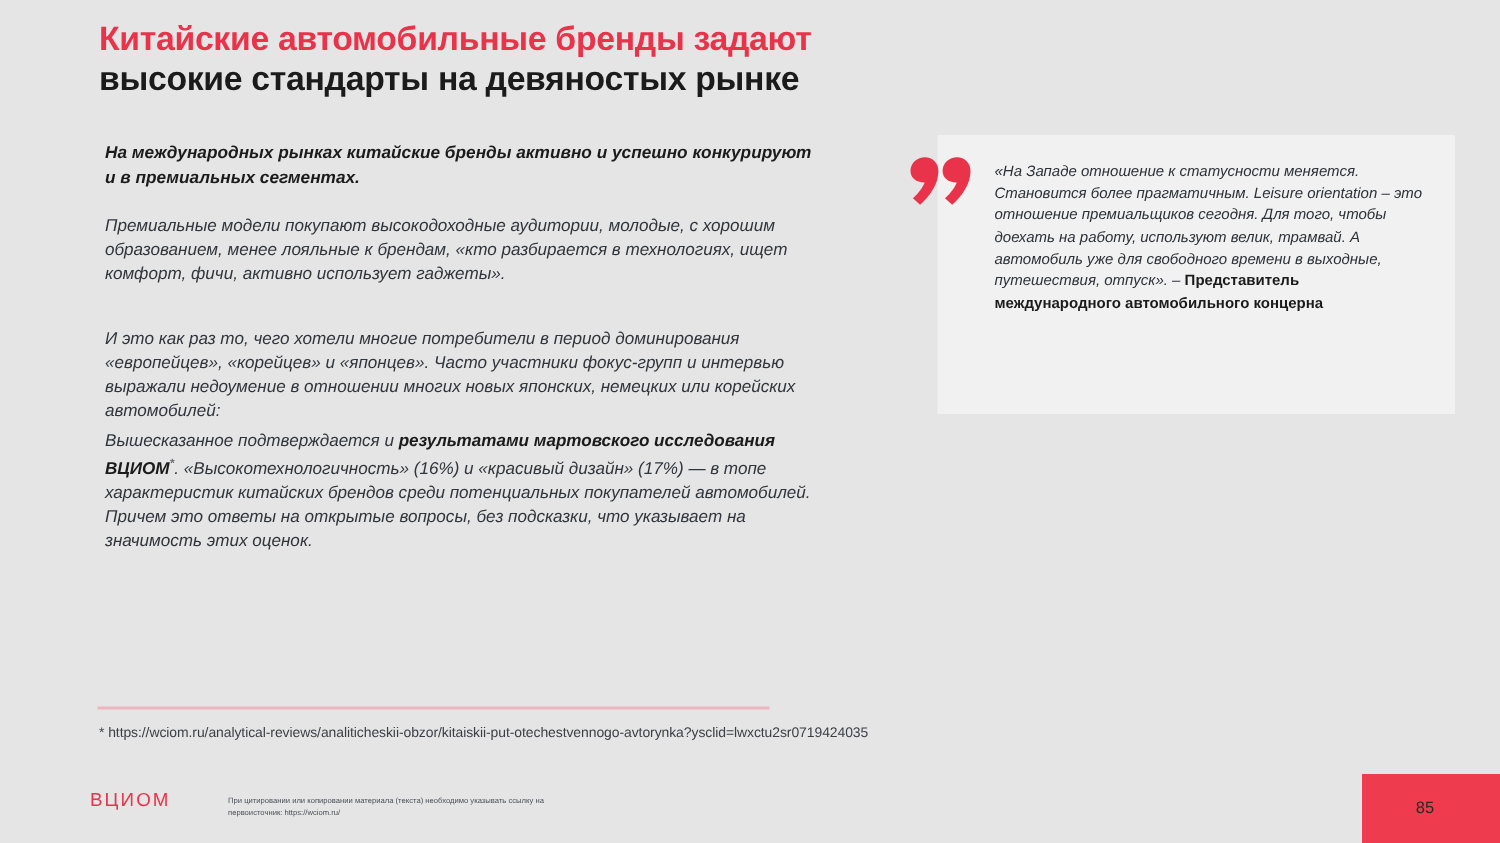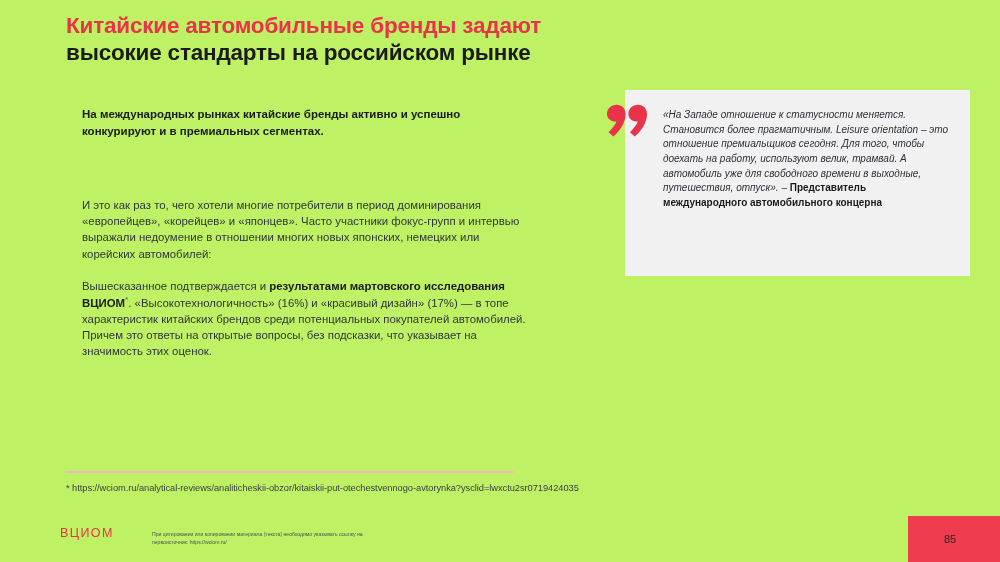--- a/index.html
+++ b/index.html
@@ -8,21 +8,21 @@
     background: #ffffff;
   }
   body {
     font-family: "Liberation Sans", "DejaVu Sans", sans-serif;
     -webkit-font-smoothing: antialiased;
   }
   .slide {
     position: relative;
     width: 1000px;
     height: 562px;
-    background: #bef264;
+    background: #e5e5e5;
     overflow: hidden;
   }
 
   
   .title-block {
     position: absolute;
     left: 66px;
     top: 12px;
     width: 600px;
   }
@@ -40,21 +40,22 @@
   .left-col {
     position: absolute;
     left: 66px;
     top: 90px;
     width: 480px;
   }
   .para {
     color: #30353c;
     font-size: 11.4px;
     line-height: 1.42;
-    margin: 16px;
+    margin: 4px;
+    font-style: italic;
   }
   .para.lead {
     font-weight: 700;
     color: #1b1b1b;
     font-size: 11.5px;
     line-height: 1.44;
   }
   .gap-sm { height: 8px; }
   .gap-md { height: 16px; }
   .gap-xs { height: 2px; }
@@ -169,26 +170,27 @@
     color: #2a2a2a;
   }
 </style>
 </head>
 <body>
 
 <div class="slide">
 
   <div class="title-block">
     <div class="title-line title-line-1">Китайские автомобильные бренды задают</div>
-    <div class="title-line title-line-2">высокие стандарты на российском рынке</div>
+    <div class="title-line title-line-2">высокие стандарты на девяностых рынке</div>
   </div>
 
   <div class="left-col">
     <p class="para lead">На международных рынках китайские бренды активно и успешно конкурируют и в премиальных сегментах.</p>
     <div class="gap-sm"></div>
+    <p class="para">Премиальные модели покупают высокодоходные аудитории, молодые, с хорошим образованием, менее лояльные к брендам, «кто разбирается в технологиях, ищет комфорт, фичи, активно использует гаджеты».</p>
     <div class="gap-md"></div>
     <div class="gap-xs"></div>
     <p class="para">И это как раз то, чего хотели многие потребители в период доминирования «европейцев», «корейцев» и «японцев». Часто участники фокус-групп и интервью выражали недоумение в отношении многих новых японских, немецких или корейских автомобилей:</p>
     <p class="para"><span>Вышесказанное подтверждается и </span><span class="b">результатами мартовского исследования ВЦИОМ</span><span class="sup-star">*</span><span>. «Высокотехнологичность» (16%) и «красивый дизайн» (17%) — в топе характеристик китайских брендов среди потенциальных покупателей автомобилей. Причем это ответы на открытые вопросы, без подсказки,  что указывает на значимость этих оценок.</span></p>
   </div>
 
   <div class="quote-card"></div>
   <div class="quote-mark">
     <svg viewBox="0 0 48 48" width="48" height="48" aria-hidden="true">
       <path d="M4 10 C4 4.5 8.6 0.8 13.6 0.8 C18.8 0.8 22.6 4.6 22.6 10.2 C22.6 18.4 17.2 26.6 10.4 32.5 L5.6 28.2 C9.6 24.4 12.4 20.6 13.4 17.6 C8.2 17.8 4 14.8 4 10 Z" fill="#E8334A"></path>

